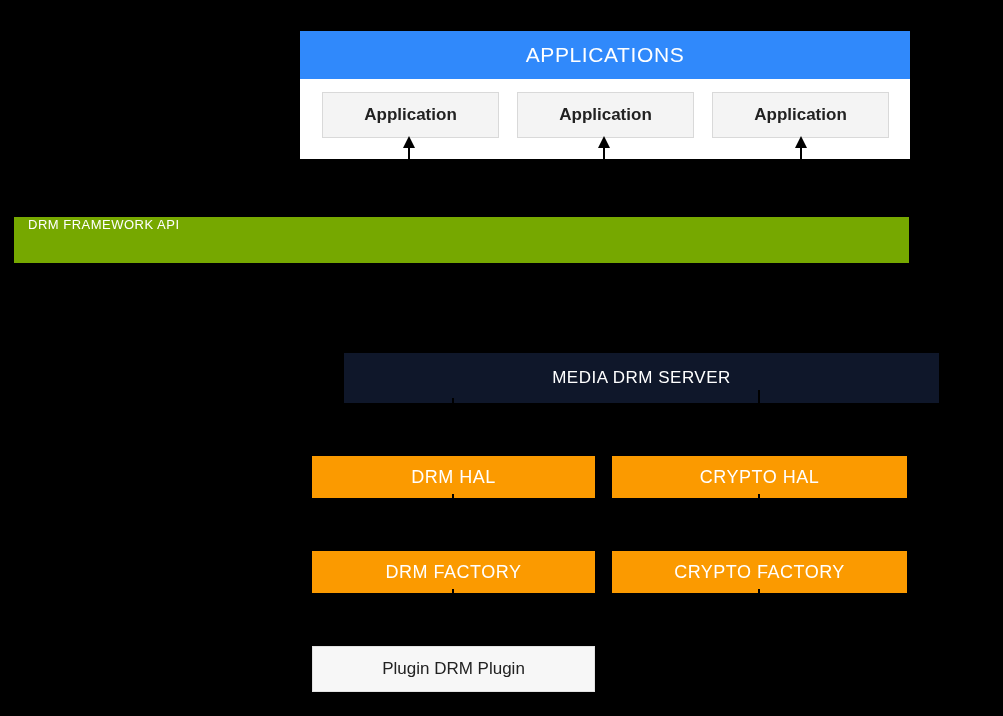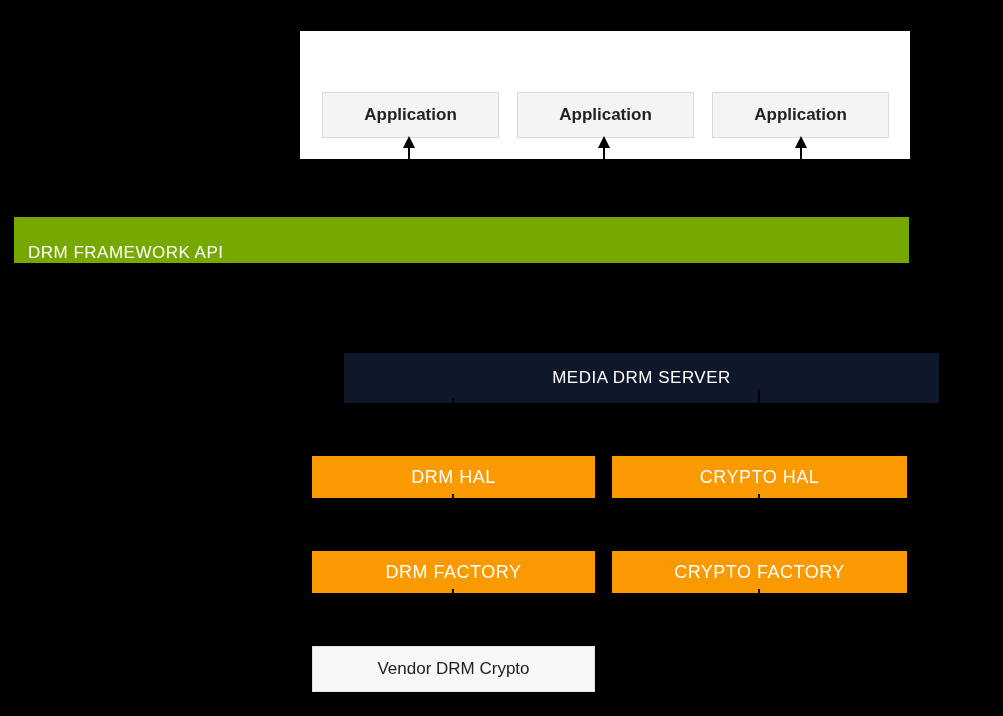--- a/index.html
+++ b/index.html
@@ -66,24 +66,24 @@
 
   
   #drm-framework-band {
     position: absolute;
     left: 14px;
     top: 217px;
     width: 895px;
     height: 46px;
     background: #76a800;
     display: flex;
-    align-items: flex-end;
+    align-items: flex-start;
     justify-content: flex-start;
     color: #ffffff;
-    font-size: 17px;
+    font-size: 13px;
     letter-spacing: 0.5px;
     padding-left: 14px;
     box-sizing: border-box;
   }
 
   
   #media-drm-server {
     left: 312px;
     top: 353px;
     width: 595px;
@@ -144,20 +144,21 @@
     border-bottom: 28px solid #000000;
   }
 </style>
 </head>
 <body>
 
 <div id="stage">
 
   <div id="applications-group"></div>
 
+  <div id="applications-header" class="node">APPLICATIONS</div>
 
   <div id="app-box-1" class="node app-box">Application</div>
 
   <div id="app-box-2" class="node app-box">Application</div>
 
   <div id="app-box-3" class="node app-box">Application</div>
 
   <div class="conn-line" style="left:408px; top:146px; height:13px;"></div>
   <div class="arrow-up" style="left:403px; top:136px;"></div>
 
@@ -191,20 +192,20 @@
   <div class="conn-line" style="left:452px; top:494px; height:8px;"></div>
   <div class="conn-line" style="left:758px; top:494px; height:8px;"></div>
 
   <div id="crypto-factory" class="node orange-box">CRYPTO FACTORY</div>
 
   <div id="drm-factory" class="node orange-box">DRM FACTORY</div>
 
   <div class="conn-line" style="left:452px; top:589px; height:8px;"></div>
   <div class="conn-line" style="left:758px; top:589px; height:8px;"></div>
 
-  <div id="vendor-drm-plugin" class="node plugin-box">Vendor DRM Crypto</div>
+  <div id="vendor-drm-plugin" class="node plugin-box">Plugin DRM Plugin</div>
 
 
   <div id="drm-framework-band">
     <span>DRM FRAMEWORK API</span>
   </div>
 
 </div>
 
 </body></html>

